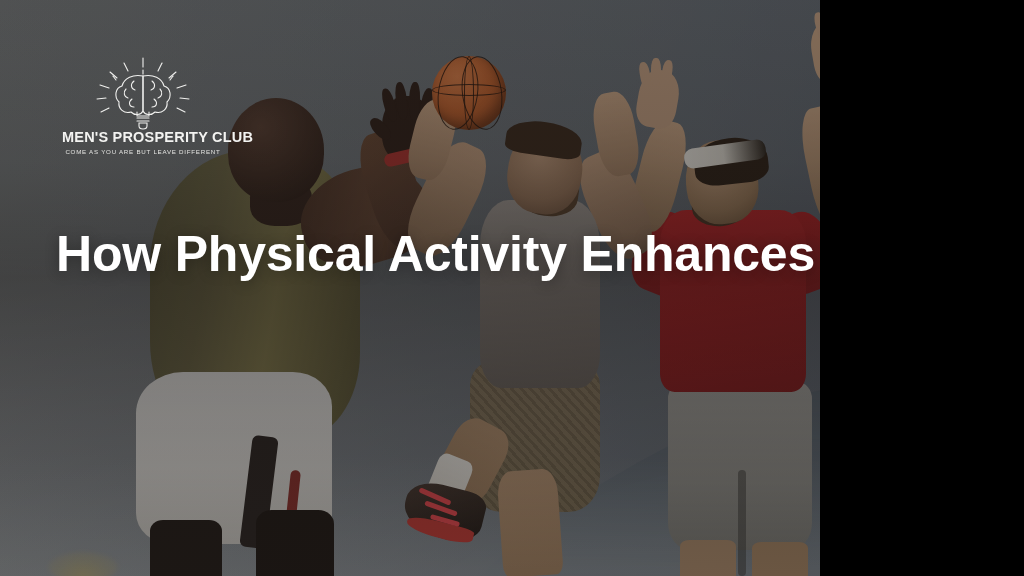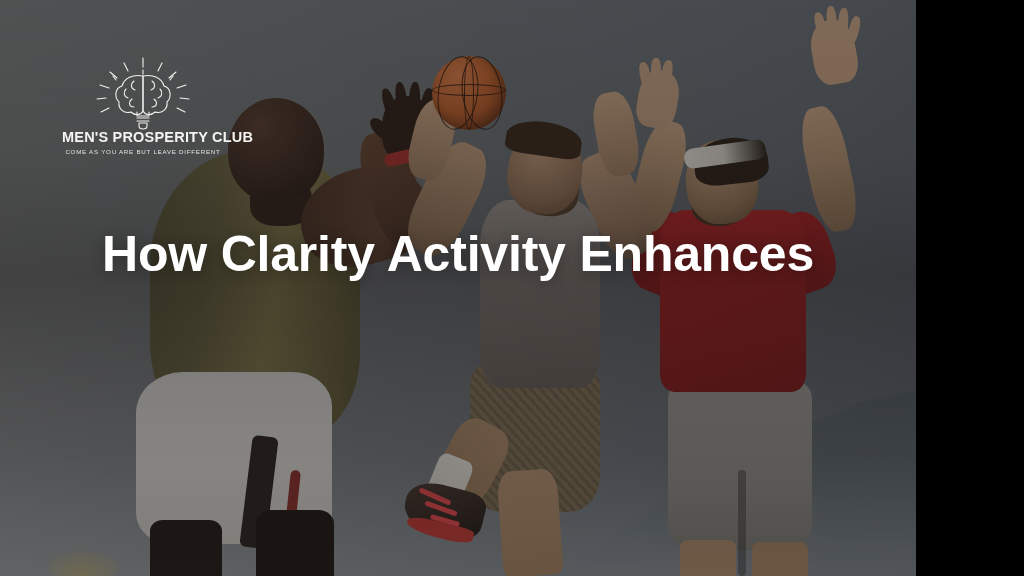--- a/index.html
+++ b/index.html
@@ -7,21 +7,21 @@
   html, body {
     width: 1024px;
     height: 576px;
     overflow: hidden;
     background: #000;
     font-family: "Liberation Sans", sans-serif;
   }
 
   .slide {
     position: relative;
-    width: 916px;
+    width: 820px;
     height: 576px;
     overflow: hidden;
   }
 
   
   .photo {
     position: absolute;
     inset: 0;
     overflow: hidden;
   }
@@ -519,16 +519,16 @@
         <line x1="75" y1="62" x2="87" y2="62"></line>
         <line x1="75" y1="65" x2="87" y2="65"></line>
         <path d="M77 67 L77 70 C77 72 79 73 81 73 C83 73 85 72 85 70 L85 67 Z"></path>
       </g>
     </svg>
     <div class="logo-name">MEN'S PROSPERITY CLUB</div>
     <div class="logo-tagline">COME AS YOU ARE BUT LEAVE DIFFERENT</div>
   </div>
 
   <div class="title-wrap">
-    <div class="title-line">How Clarity Activity Enhances</div>
+    <div class="title-line">How Physical Activity Enhances</div>
   </div>
 
 </div>
 
 </body></html>

